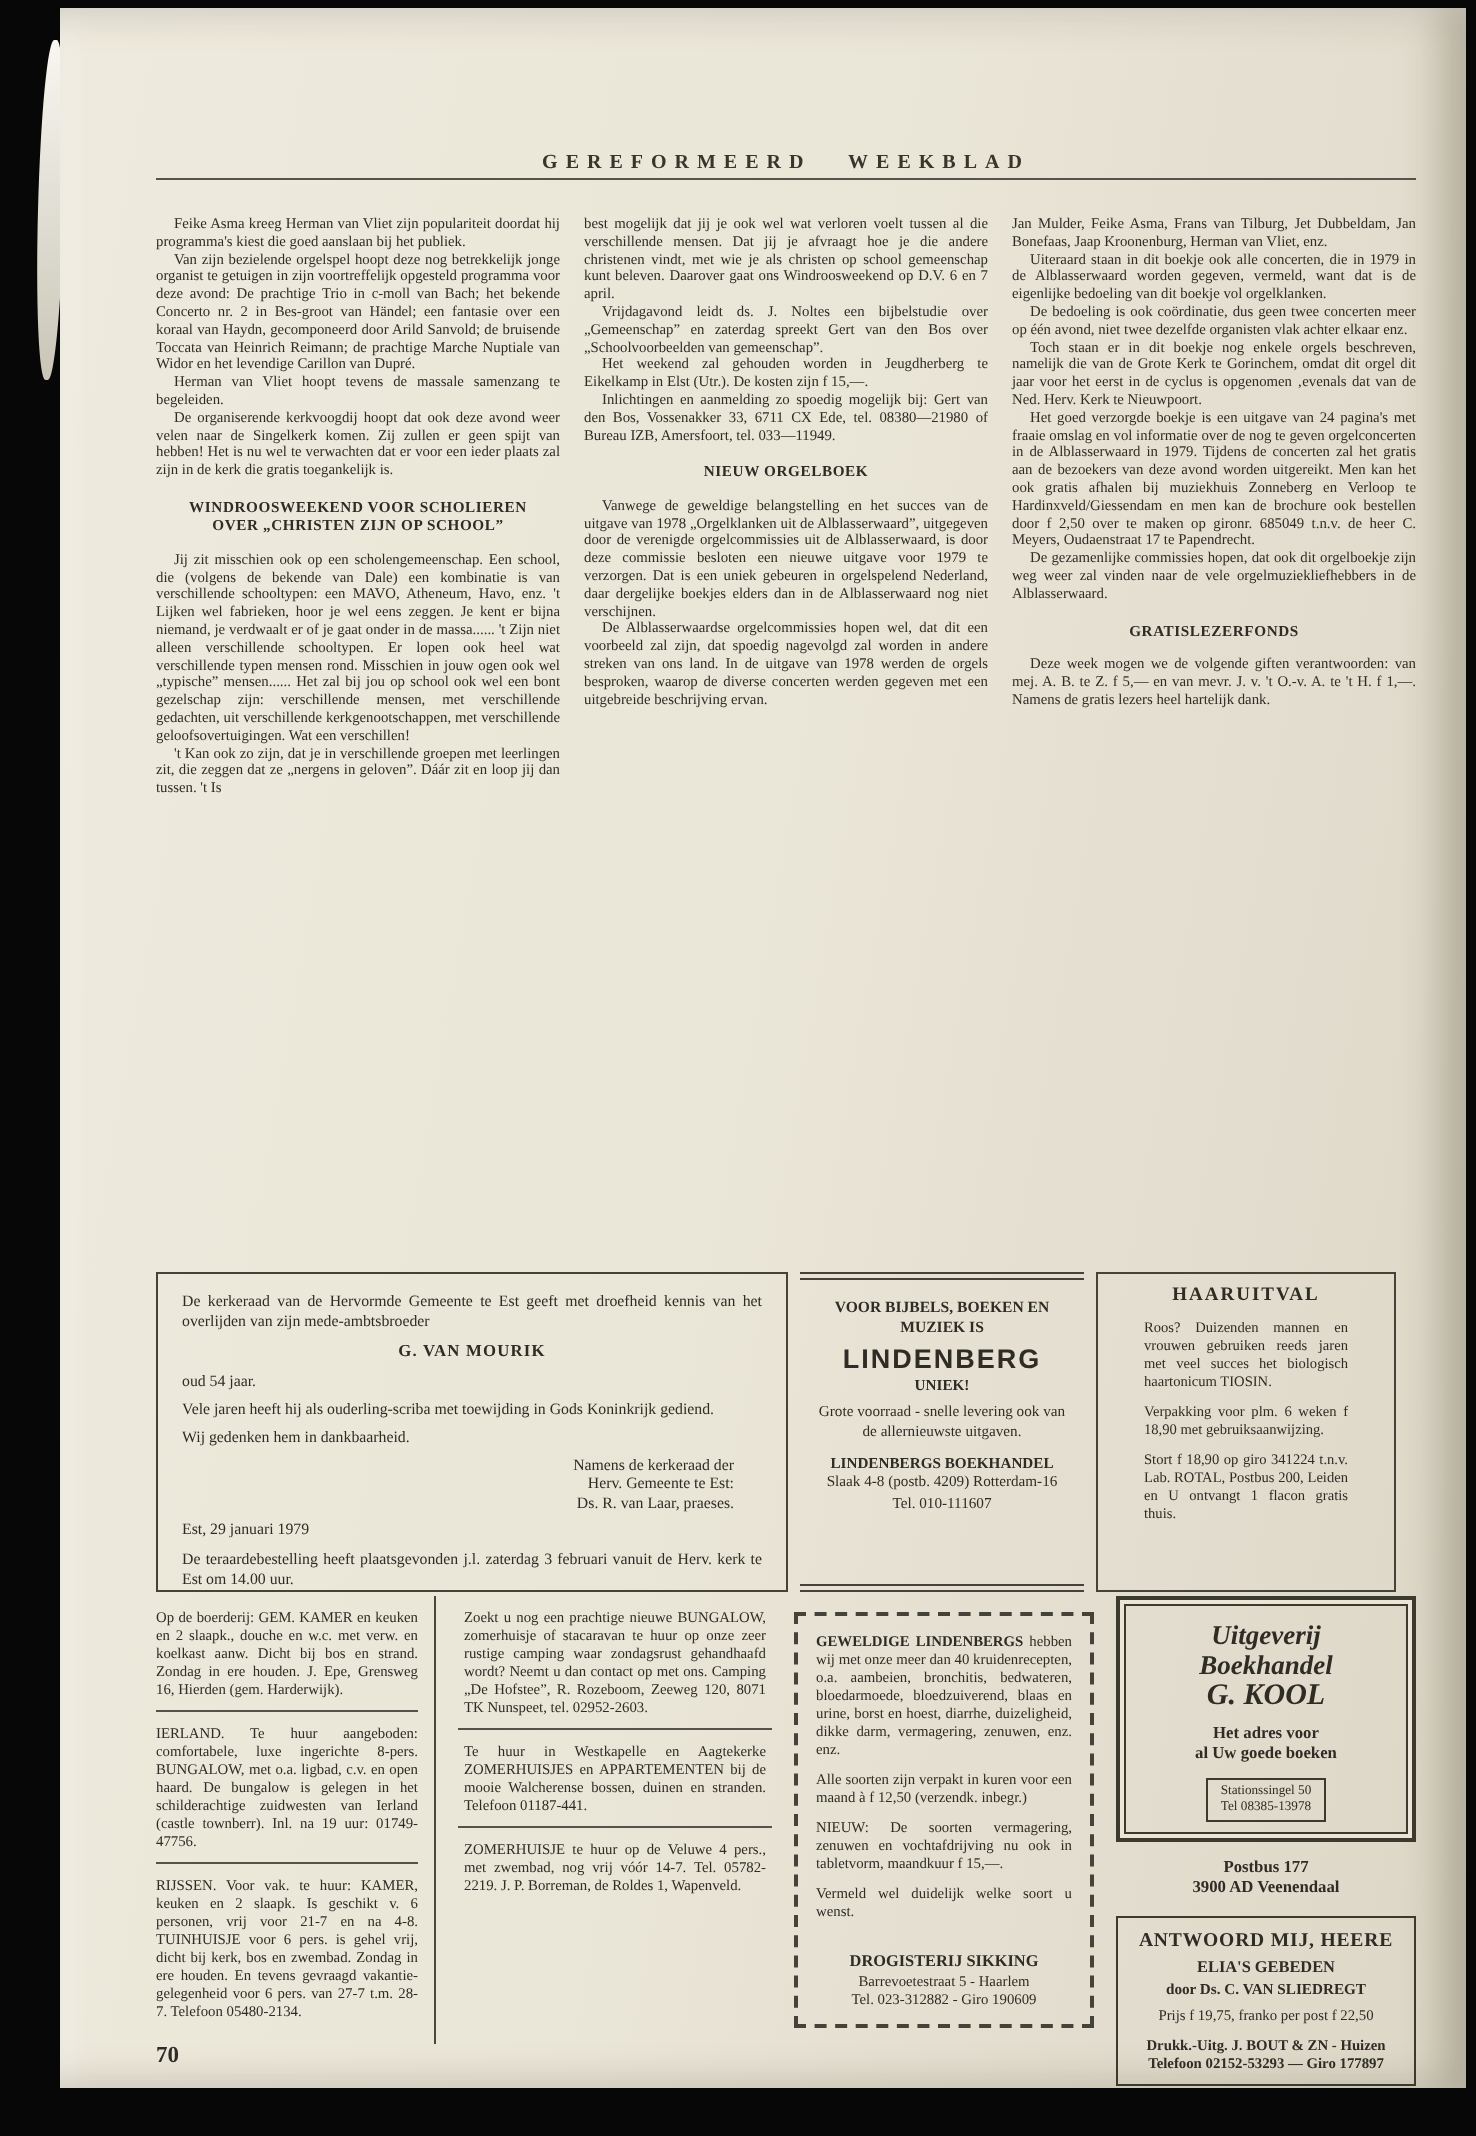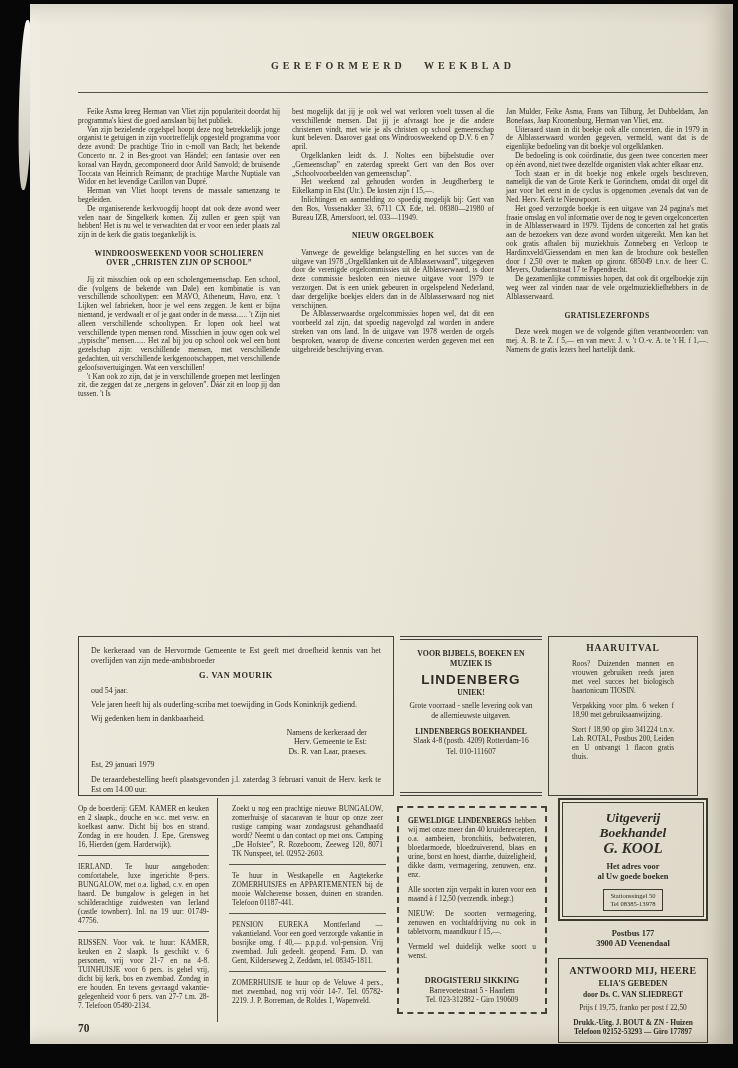--- a/index.html
+++ b/index.html
@@ -15,24 +15,24 @@
     background: linear-gradient(100deg, #eeeadd 0%, #e9e5d7 50%, #dcd7c7 100%);
     box-shadow: inset -12px 0 20px rgba(60,50,30,.28), inset 5px 3px 12px rgba(255,255,255,.45);
     color: #2c2a24;
   }
   .page-edge {
     position: absolute; left: 19px; top: 20px; width: 13px; height: 170px;
     background: linear-gradient(180deg, #f8f6ef, #c9c6b8);
     border-radius: 45% / 50%; transform: rotate(1.5deg);
   }
   .masthead {
-    position: absolute; left: 48px; top: 56px; width: 630px;
+    position: absolute; left: 48px; top: 72px; width: 630px;
     text-align: center; font-size: 10px; font-weight: bold;
     letter-spacing: 4px; word-spacing: 12px; color: #37352c;
-    border-bottom: 1px solid #56534a; padding-bottom: 21px;
+    border-bottom: 1px solid #56534a; padding-bottom: 2px;
   }
   .columns {
     position: absolute; left: 48px; top: 104px; width: 630px; height: 494px;
     display: flex; gap: 12px; overflow: hidden;
     font-size: 7.4px; line-height: 8.8px; text-align: justify; color: #2e2c25;
   }
   .col { width: 202px; }
   .plist p { margin: 0; text-indent: 9px; }
   .plist.cont p:first-child { text-indent: 0; }
   .col h3 {
@@ -131,21 +131,21 @@
         </div>
       <h3>WINDROOSWEEKEND VOOR SCHOLIEREN OVER „CHRISTEN ZIJN OP SCHOOL”</h3>
       <div class="plist">
           <p>Jij zit misschien ook op een scholengemeenschap. Een school, die (volgens de bekende van Dale) een kombinatie is van verschillende schooltypen: een MAVO, Atheneum, Havo, enz. 't Lijken wel fabrieken, hoor je wel eens zeggen. Je kent er bijna niemand, je verdwaalt er of je gaat onder in de massa...... 't Zijn niet alleen verschillende schooltypen. Er lopen ook heel wat verschillende typen mensen rond. Misschien in jouw ogen ook wel „typische” mensen...... Het zal bij jou op school ook wel een bont gezelschap zijn: verschillende mensen, met verschillende gedachten, uit verschillende kerkgenootschappen, met verschillende geloofsovertuigingen. Wat een verschillen!</p>
           <p>'t Kan ook zo zijn, dat je in verschillende groepen met leerlingen zit, die zeggen dat ze „nergens in geloven”. Dáár zit en loop jij dan tussen. 't Is</p>
         </div>
     </div>
     <div class="col">
       <div class="plist cont">
           <p>best mogelijk dat jij je ook wel wat verloren voelt tussen al die verschillende mensen. Dat jij je afvraagt hoe je die andere christenen vindt, met wie je als christen op school gemeenschap kunt beleven. Daarover gaat ons Windroosweekend op D.V. 6 en 7 april.</p>
-          <p>Orgelklanken leidt ds. J. Noltes een bijbelstudie over „Gemeenschap” en zaterdag spreekt Gert van den Bos over „Schoolvoorbeelden van gemeenschap”.</p>
+          <p>Vrijdagavond leidt ds. J. Noltes een bijbelstudie over „Gemeenschap” en zaterdag spreekt Gert van den Bos over „Schoolvoorbeelden van gemeenschap”.</p>
           <p>Het weekend zal gehouden worden in Jeugdherberg te Eikelkamp in Elst (Utr.). De kosten zijn f 15,—.</p>
           <p>Inlichtingen en aanmelding zo spoedig mogelijk bij: Gert van den Bos, Vossenakker 33, 6711 CX Ede, tel. 08380—21980 of Bureau IZB, Amersfoort, tel. 033—11949.</p>
         </div>
       <h3>NIEUW ORGELBOEK</h3>
       <div class="plist">
           <p>Vanwege de geweldige belangstelling en het succes van de uitgave van 1978 „Orgelklanken uit de Alblasserwaard”, uitgegeven door de verenigde orgelcommissies uit de Alblasserwaard, is door deze commissie besloten een nieuwe uitgave voor 1979 te verzorgen. Dat is een uniek gebeuren in orgelspelend Nederland, daar dergelijke boekjes elders dan in de Alblasserwaard nog niet verschijnen.</p>
           <p>De Alblasserwaardse orgelcommissies hopen wel, dat dit een voorbeeld zal zijn, dat spoedig nagevolgd zal worden in andere streken van ons land. In de uitgave van 1978 werden de orgels besproken, waarop de diverse concerten werden gegeven met een uitgebreide beschrijving ervan.</p>
         </div>
     </div>
     <div class="col">
@@ -200,21 +200,20 @@
 
   <div class="row2">
     <div class="classA">
         <div class="ad">Op de boerderij: GEM. KAMER en keuken en 2 slaapk., douche en w.c. met verw. en koelkast aanw. Dicht bij bos en strand. Zondag in ere houden. J. Epe, Grensweg 16, Hierden (gem. Harderwijk).</div>
         <div class="ad">IERLAND. Te huur aangeboden: comfortabele, luxe ingerichte 8-pers. BUNGALOW, met o.a. ligbad, c.v. en open haard. De bungalow is gelegen in het schilderachtige zuidwesten van Ierland (castle townberr). Inl. na 19 uur: 01749-47756.</div>
         <div class="ad">RIJSSEN. Voor vak. te huur: KAMER, keuken en 2 slaapk. Is geschikt v. 6 personen, vrij voor 21-7 en na 4-8. TUINHUISJE voor 6 pers. is gehel vrij, dicht bij kerk, bos en zwembad. Zondag in ere houden. En tevens gevraagd vakantie-gelegenheid voor 6 pers. van 27-7 t.m. 28-7. Telefoon 05480-2134.</div>
       </div>
     <div class="classB">
         <div class="ad">Zoekt u nog een prachtige nieuwe BUNGALOW, zomerhuisje of stacaravan te huur op onze zeer rustige camping waar zondagsrust gehandhaafd wordt? Neemt u dan contact op met ons. Camping „De Hofstee”, R. Rozeboom, Zeeweg 120, 8071 TK Nunspeet, tel. 02952-2603.</div>
         <div class="ad">Te huur in Westkapelle en Aagtekerke ZOMERHUISJES en APPARTEMENTEN bij de mooie Walcherense bossen, duinen en stranden. Telefoon 01187-441.</div>
-        <div class="ad">PENSION EUREKA Montferland — vakantieland. Voor een goed verzorgde vakantie in bosrijke omg. f 40,— p.p.p.d. vol-pension. Vrij zwembad. Juli gedeelt. geopend. Fam. D. van Gent, Kilderseweg 2, Zeddam, tel. 08345-1811.</div>
         <div class="ad">ZOMERHUISJE te huur op de Veluwe 4 pers., met zwembad, nog vrij vóór 14-7. Tel. 05782-2219. J. P. Borreman, de Roldes 1, Wapenveld.</div>
       </div>
 
     <div class="sikking">
       <p><strong>GEWELDIGE LINDENBERGS</strong> <span>hebben wij met onze meer dan 40 kruidenrecepten, o.a. aambeien, bronchitis, bedwateren, bloedarmoede, bloedzuiverend, blaas en urine, borst en hoest, diarrhe, duizeligheid, dikke darm, vermagering, zenuwen, enz. enz.</span></p>
       <p>Alle soorten zijn verpakt in kuren voor een maand à f 12,50 (verzendk. inbegr.)</p>
       <p>NIEUW: De soorten vermagering, zenuwen en vochtafdrijving nu ook in tabletvorm, maandkuur f 15,—.</p>
       <p>Vermeld wel duidelijk welke soort u wenst.</p>
       <div class="foot">
         <div class="name">DROGISTERIJ SIKKING</div>

